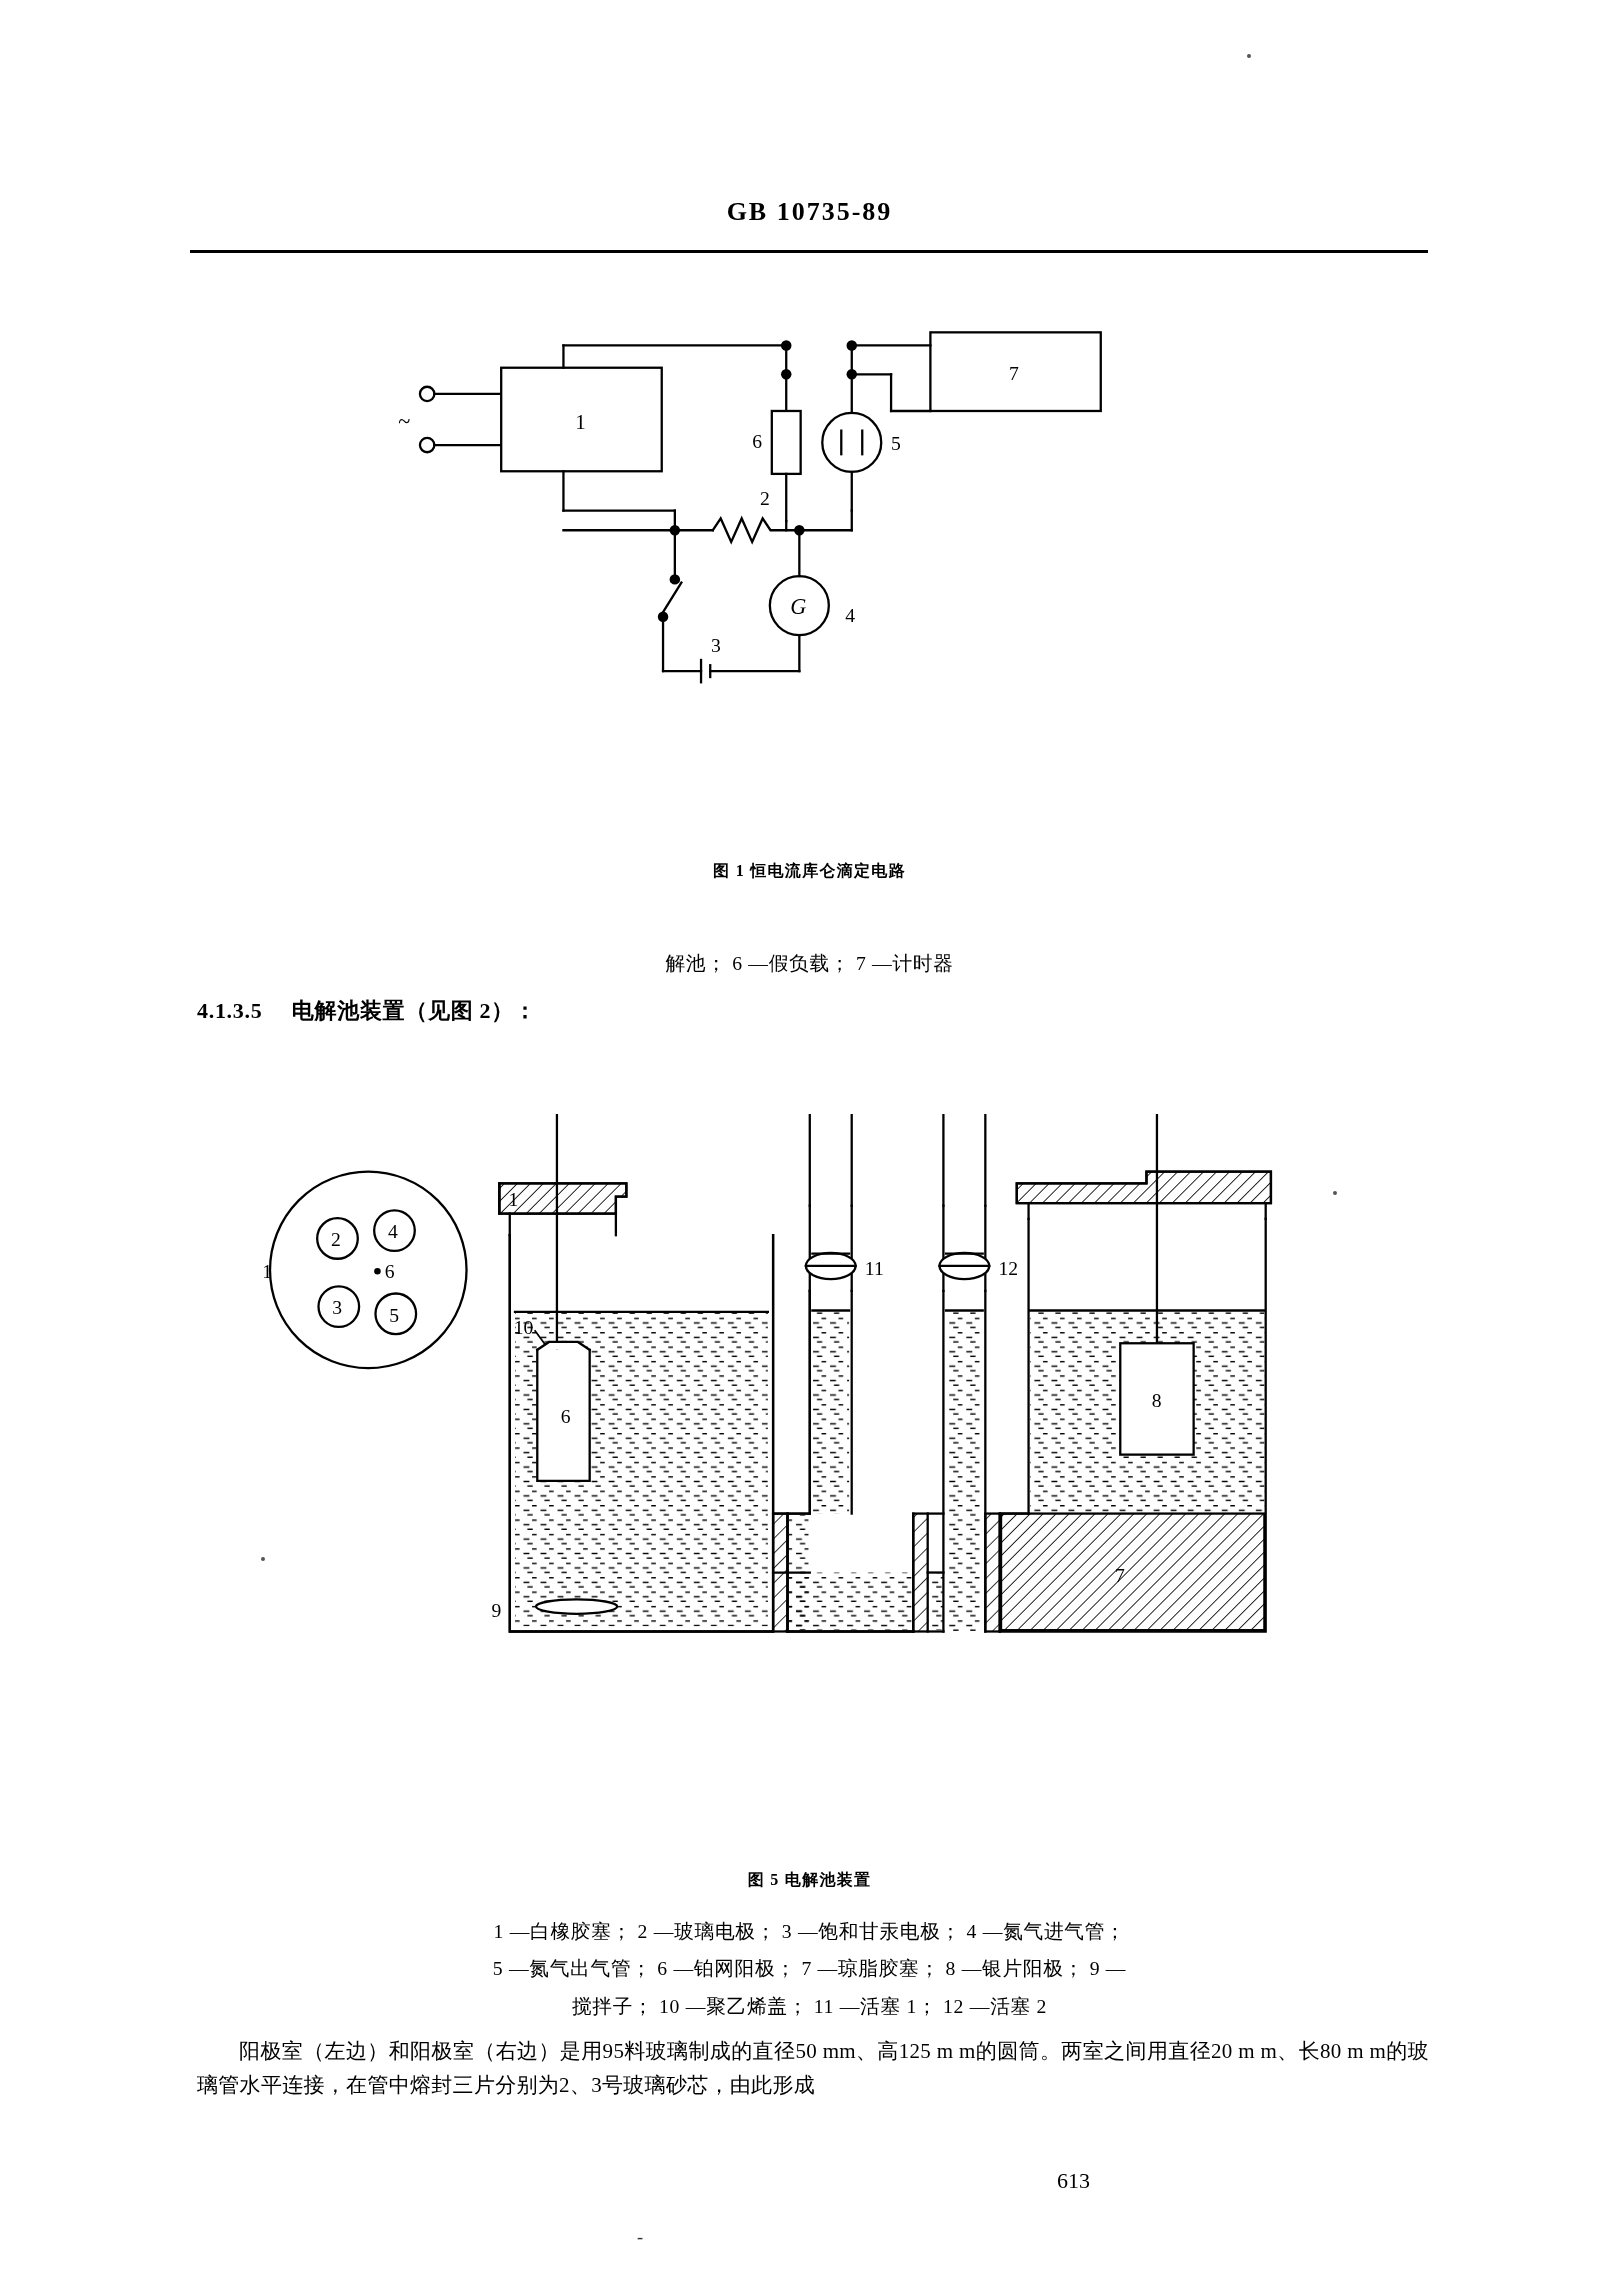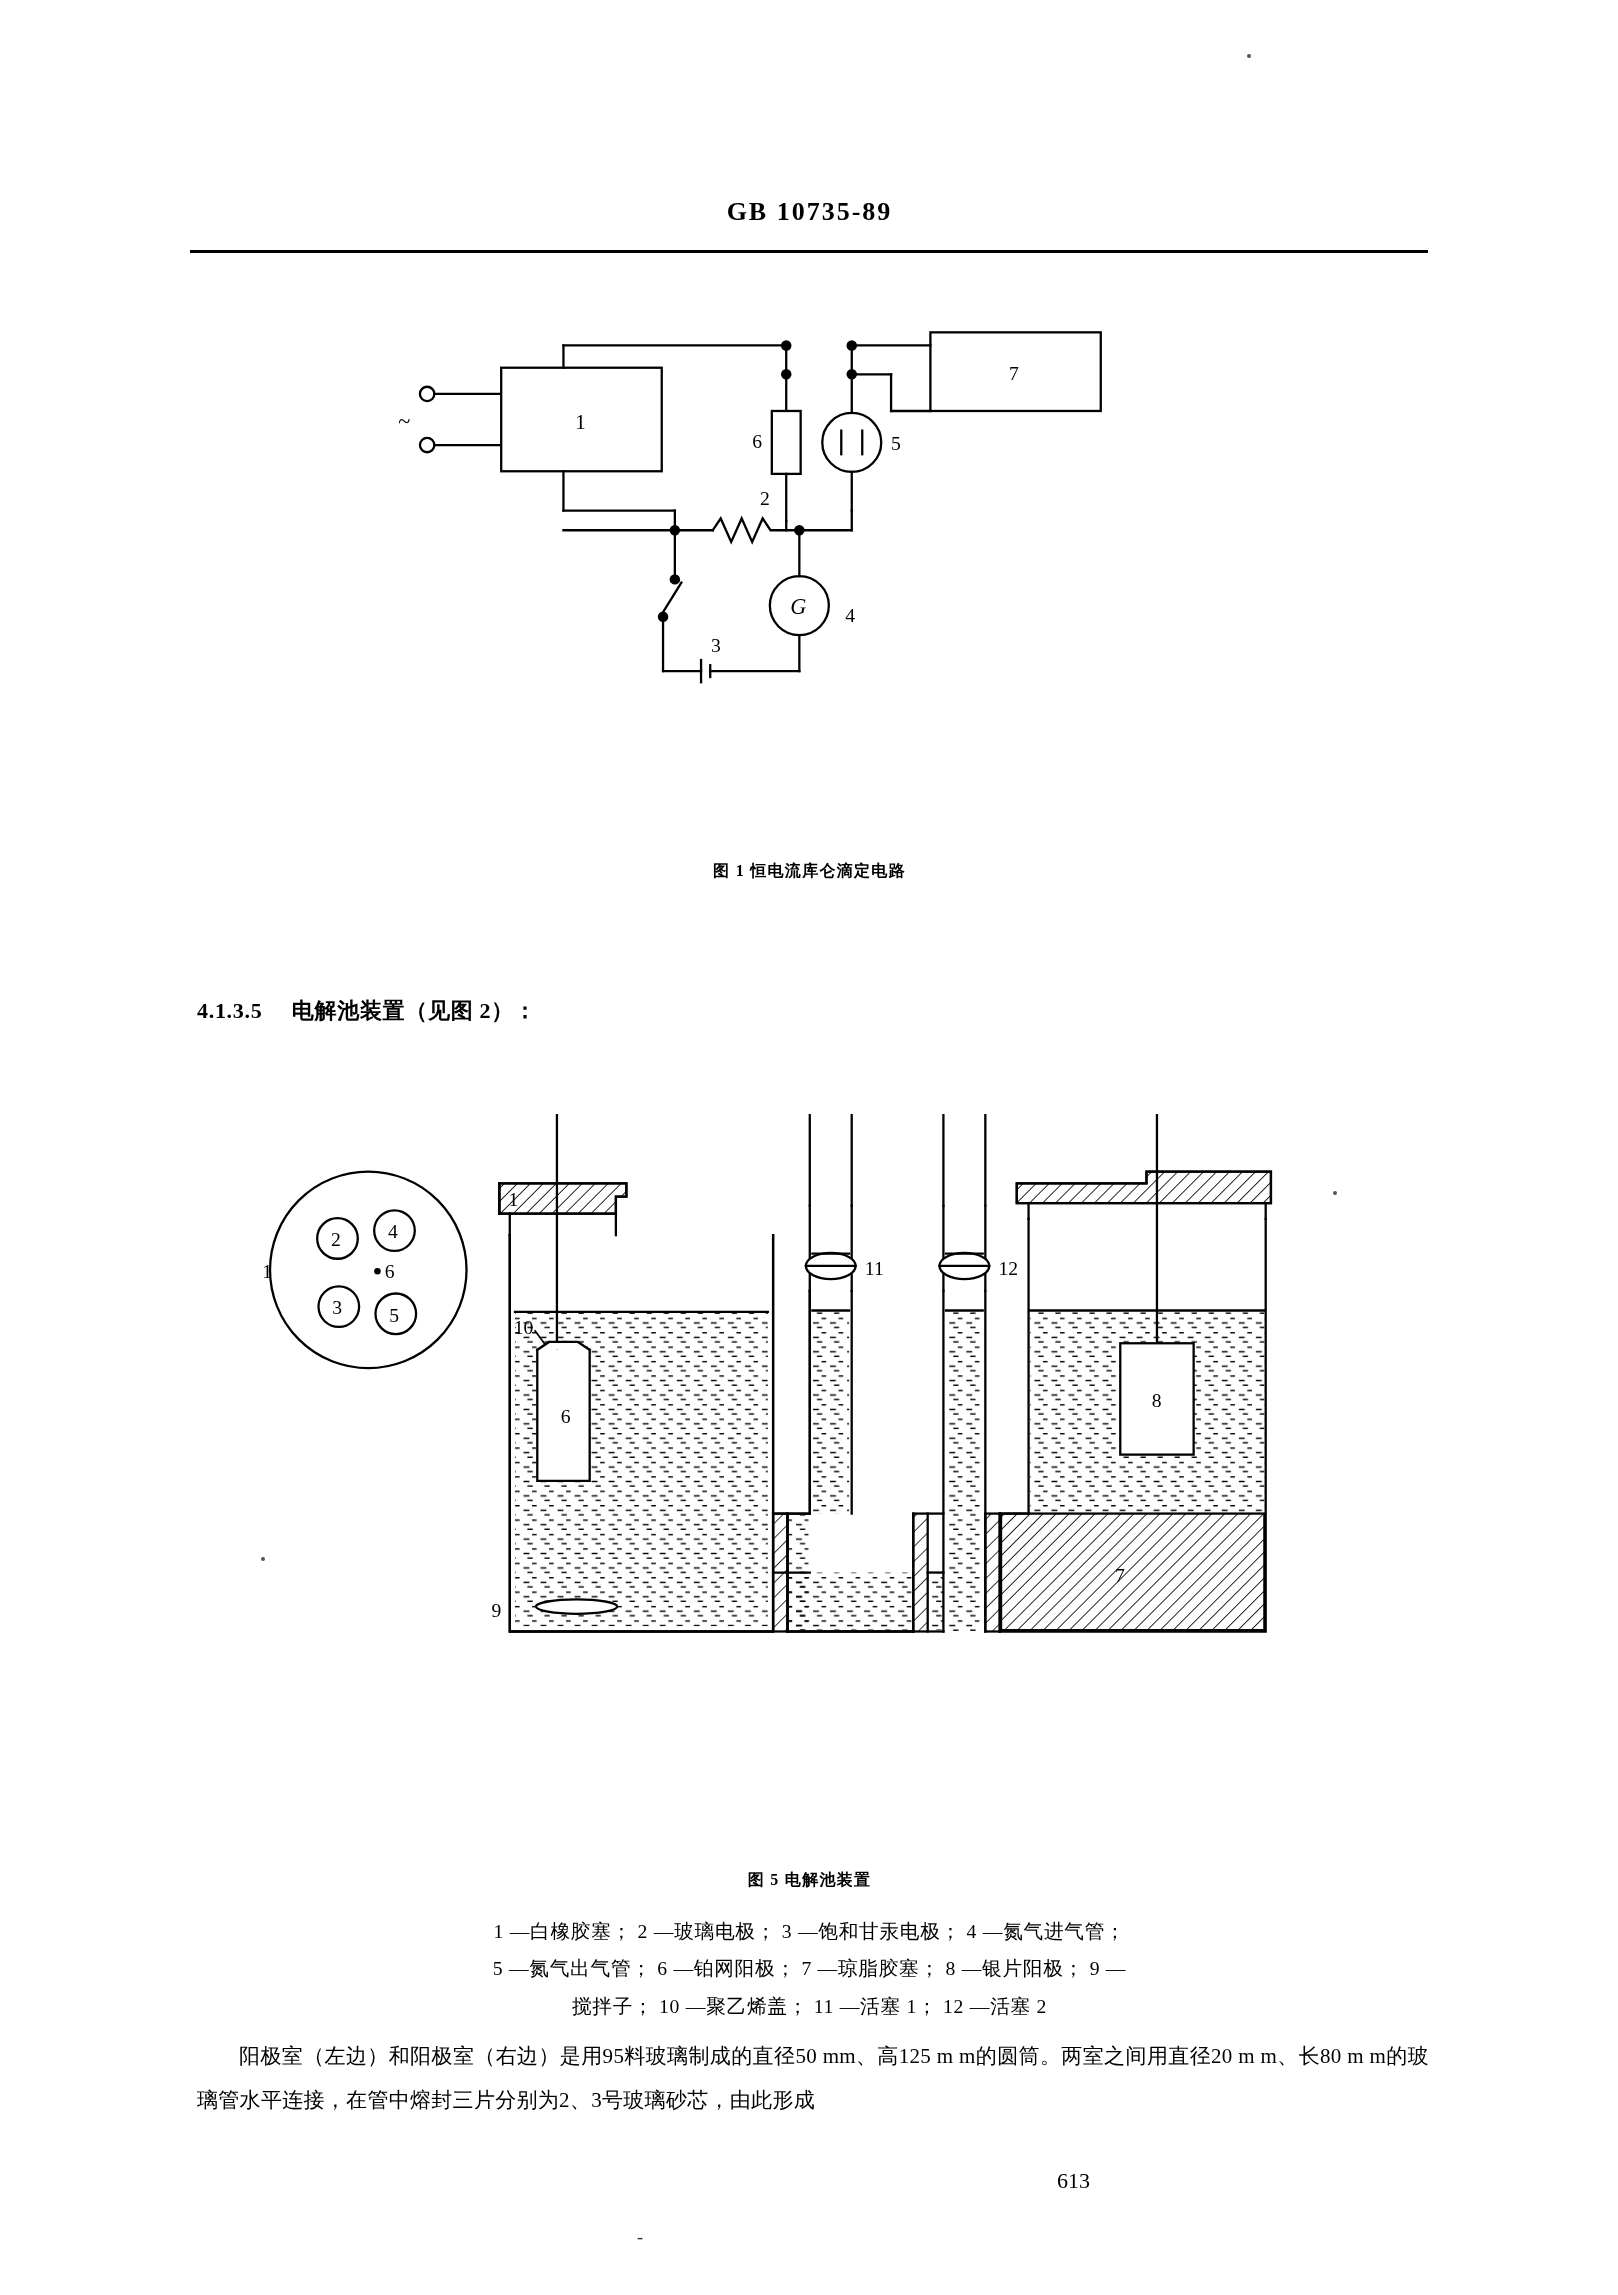--- a/index.html
+++ b/index.html
@@ -77,21 +77,21 @@
     font-weight: bold;
     font-size: 22px;
     letter-spacing: 0.7px;
   }
   .body-par {
     position: absolute;
     left: 197px;
     width: 1232px;
     font-family: "Liberation Serif", serif;
     font-size: 21px;
-    line-height: 44px;
+    line-height: 34px;
     letter-spacing: 0.3px;
     text-align: justify;
   }
   .page-number {
     position: absolute;
     right: 190px;
     top: 2168px;
     font-family: "Liberation Serif", serif;
     font-size: 22px;
   }
@@ -207,20 +207,21 @@
         <text x="485" y="516" font-family="Liberation Serif, serif" font-size="30" fill="#000" stroke="none">3</text>
 
         <text x="278" y="175" font-family="Liberation Serif, serif" font-size="32" fill="#000" stroke="none">1</text>
 
         <text x="8" y="175" font-family="Liberation Serif, serif" font-size="34" fill="#000" stroke="none">~</text>
       </g>
     </svg>
   </div>
 
   <div class="fig-caption" style="top:861px;">图 1   恒电流库仑滴定电路</div>
+  <div class="fig-legend" style="top:950px;">解池；  6 —假负载；  7 —计时器</div>
 
   <div class="section-head" style="top:996px;">
     <span>4.1.3.5</span>
     <span style="display:inline-block; width:17px;"></span>
     <span>电解池装置（见图 2）：</span>
   </div>
 
   <div class="fig2">
     <svg width="1153" height="714" viewBox="0 0 1760 1090" xmlns="http://www.w3.org/2000/svg">
       <defs>

